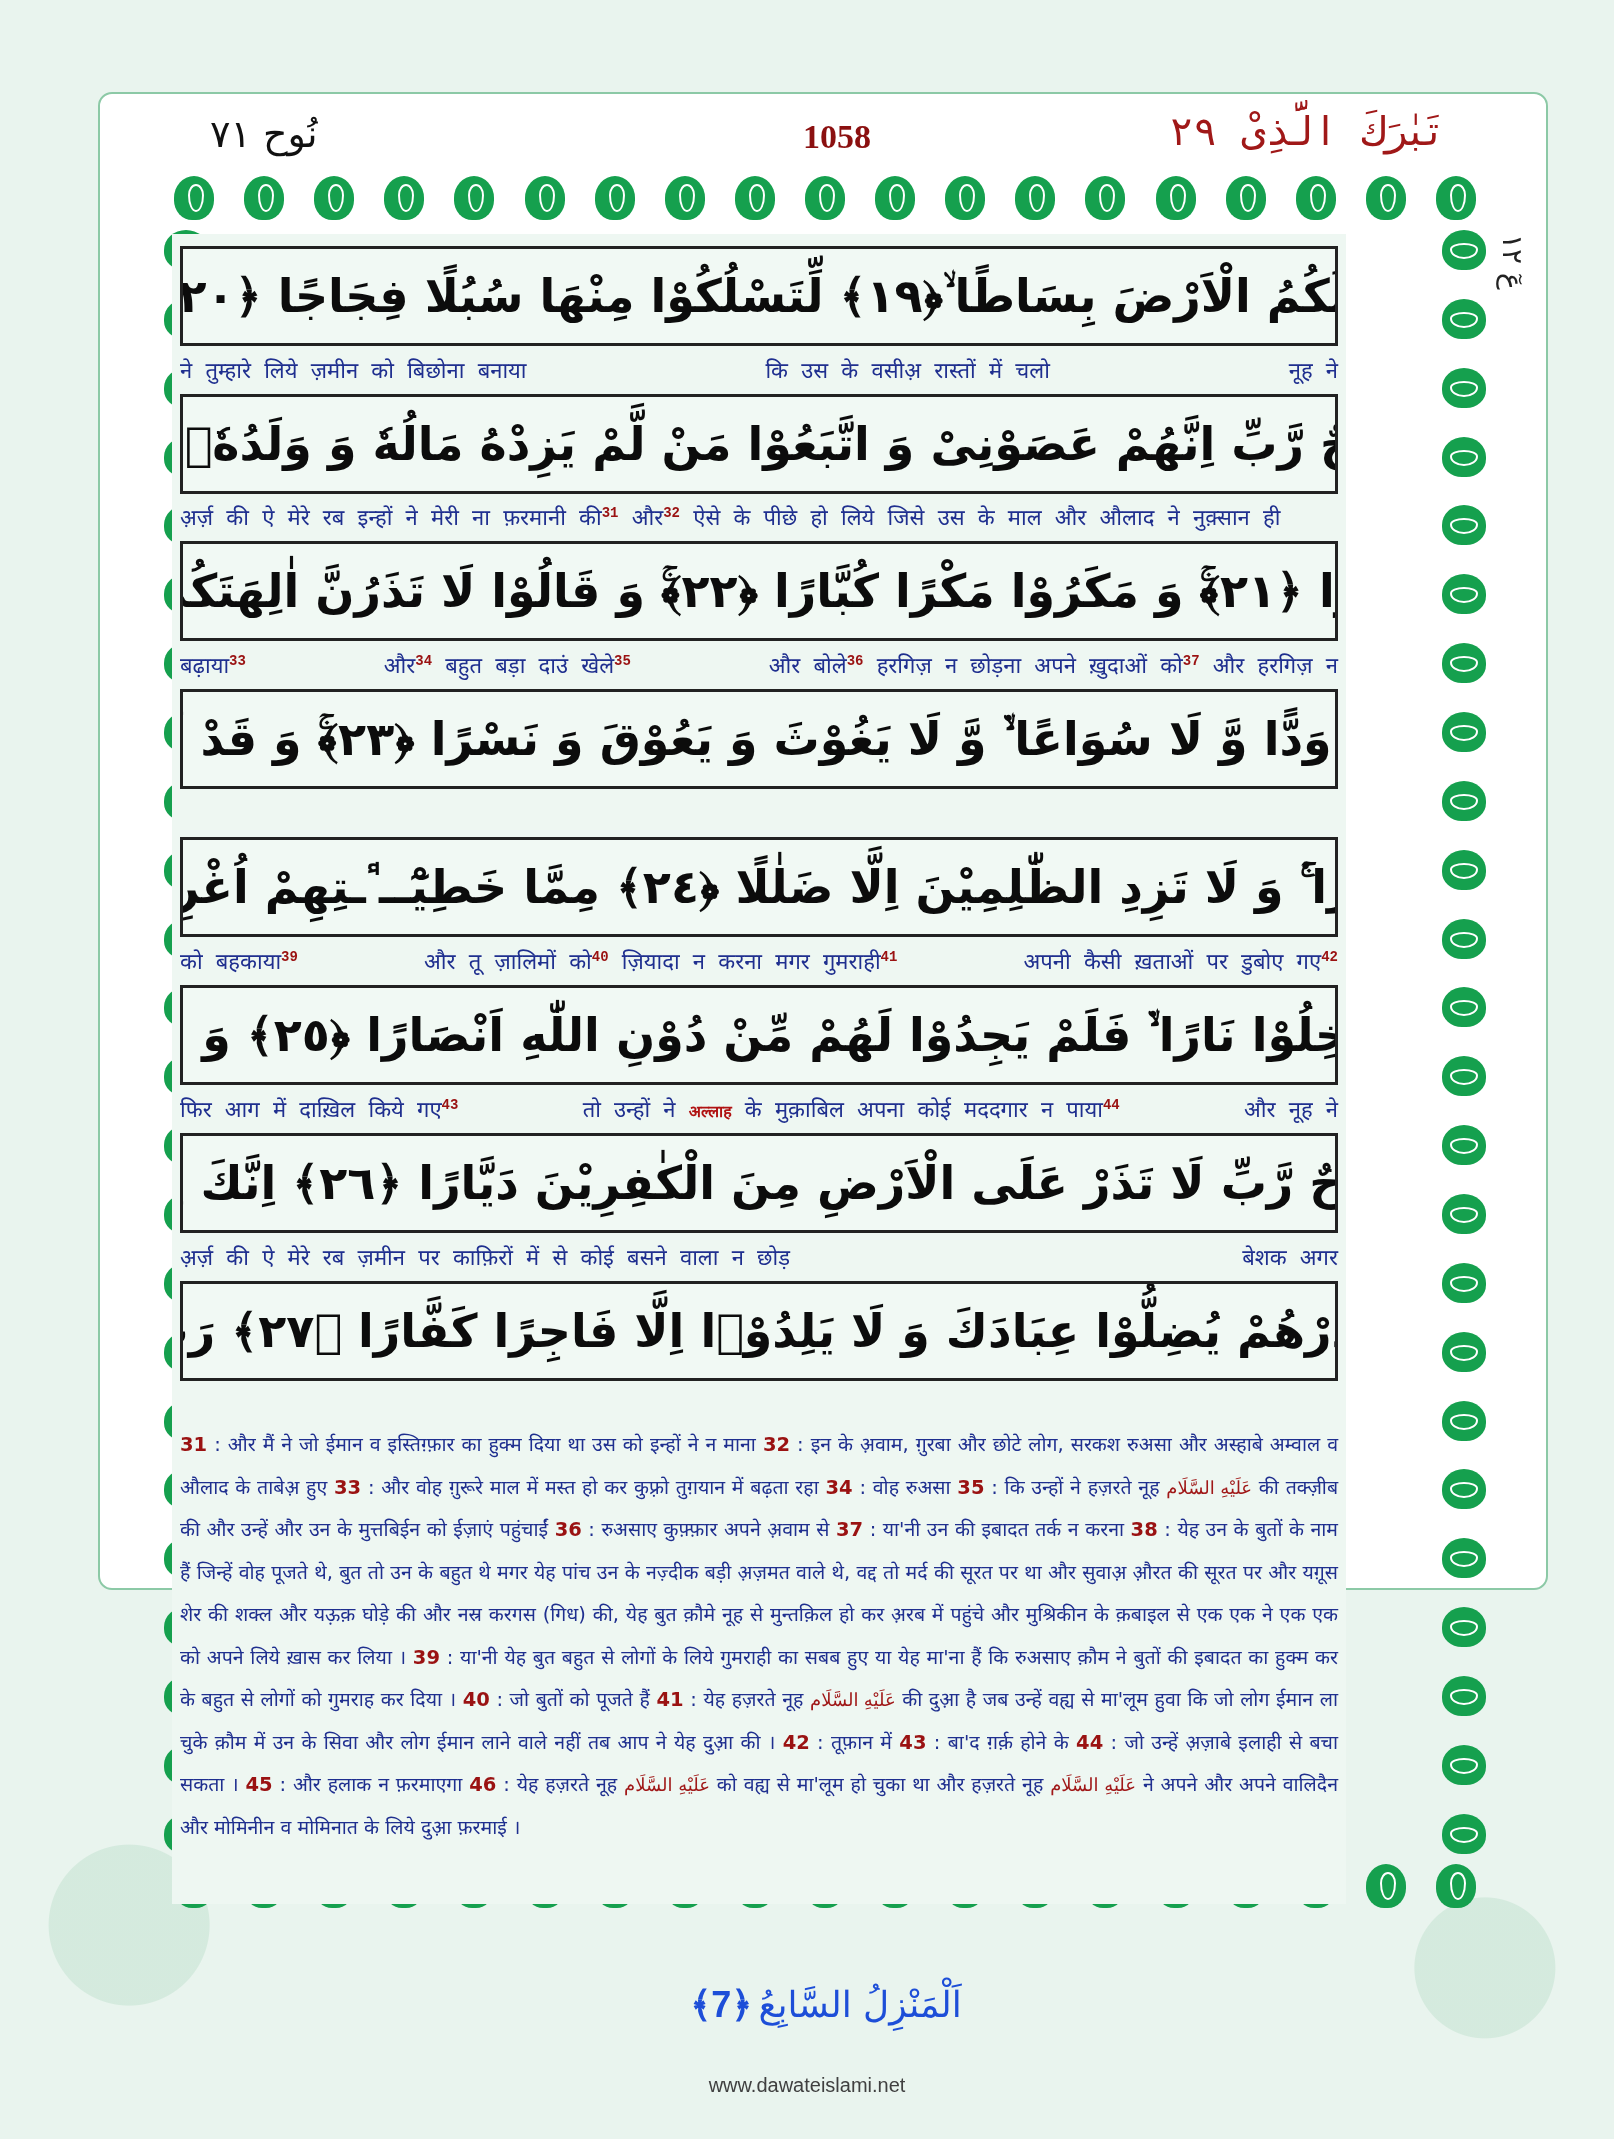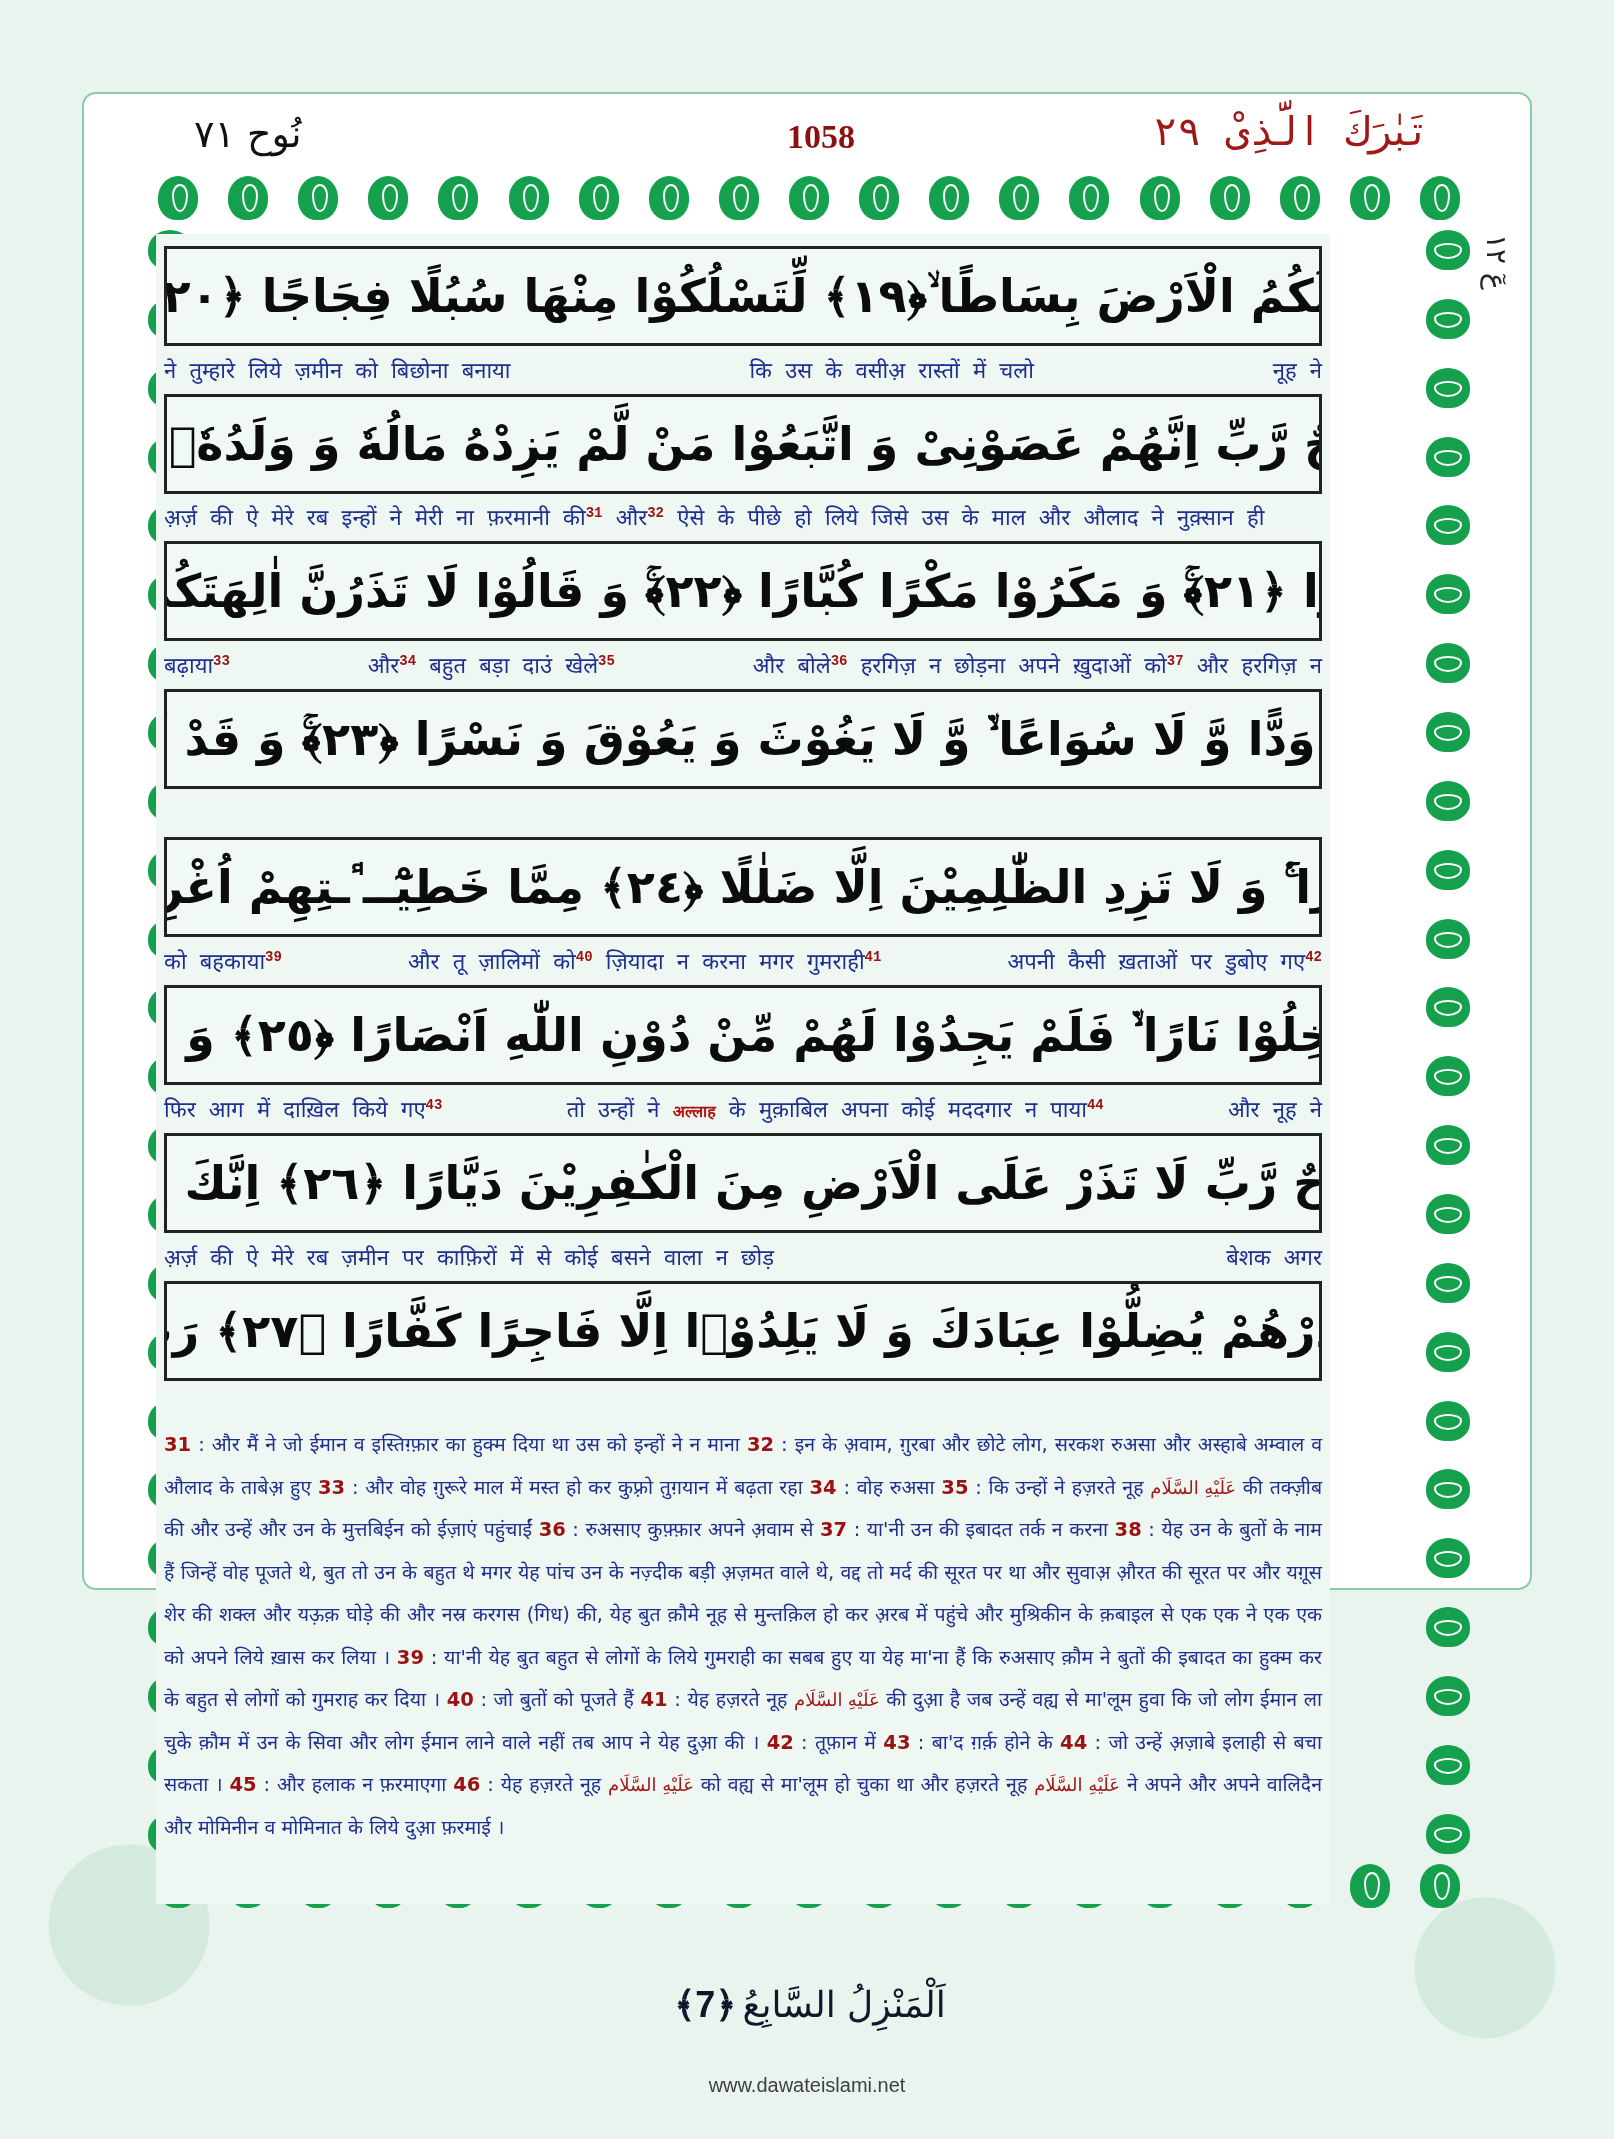--- a/index.html
+++ b/index.html
@@ -8,21 +8,21 @@
     background: #e9f4ee;
     background-image:
       radial-gradient(circle at 10% 10%, rgba(120,190,150,0.18) 0 60px, transparent 61px),
       radial-gradient(circle at 90% 12%, rgba(120,190,150,0.18) 0 70px, transparent 71px),
       radial-gradient(circle at 8% 90%, rgba(120,190,150,0.18) 0 80px, transparent 81px),
       radial-gradient(circle at 92% 92%, rgba(120,190,150,0.18) 0 70px, transparent 71px);
     font-family: "DejaVu Sans", sans-serif;
     position: relative;
   }
   .page {
-    position: absolute; left: 82px; top: 92px; width: 1450px; height: 1498px;
+    position: absolute; left: 98px; top: 92px; width: 1450px; height: 1498px;
     background: #ffffff; border: 2px solid #8cc9a6; border-radius: 14px;
   }
   .hdr { position: absolute; left: 0; right: 0; top: 0; height: 70px; }
   .hdr-left { position: absolute; left: 110px; top: 18px; font-size: 38px; color: #111; font-family: "DejaVu Serif", serif; direction: rtl; }
   .hdr-center { position: absolute; left: 0; right: 0; top: 24px; text-align: center; font-size: 34px; font-weight: bold; color: #8b1010; font-family: "Liberation Serif", serif; margin-left: 28px; }
   .hdr-right { position: absolute; right: 100px; top: 14px; font-size: 40px; color: #a01818; font-family: Liberation Mono, monospace; direction: rtl; }
 
   .frame { position: absolute; left: 60px; top: 78px; width: 1330px; height: 1740px; }
   .orn-row { position: absolute; left: 0; right: 0; height: 52px; display: flex; justify-content: space-between; align-items: center; padding: 0 14px; }
   .orn-col { position: absolute; top: 50px; bottom: 50px; width: 52px; display: flex; flex-direction: column; justify-content: space-between; align-items: center; padding: 8px 0; }
@@ -60,21 +60,21 @@
   .allah { color: #b01212; font-weight: bold; font-size: 16px; }
 
   .notes {
     position: absolute; left: 8px; top: 1300px; width: 1158px;
     font-family: "DejaVu Sans", sans-serif; font-size: 19.5px; color: #1f2f8f; line-height: 42.5px;
     text-align: justify;
   }
   .notes .num { color: #9a1212; font-weight: bold; }
   .notes .honor { color: #a01818; font-family: Liberation Sans, sans-serif; font-size: 18px; }
 
-  .manzil { position: absolute; left: 0; right: 0; top: 1890px; text-align: center; font-size: 36px; color: #0f172a; font-family: "DejaVu Serif", serif; direction: rtl; }
+  .manzil { position: absolute; left: 0; right: 0; top: 1890px; text-align: center; font-size: 36px; color: #1d4ed8; font-family: "DejaVu Serif", serif; direction: rtl; }
   .manzil .n { font-weight: bold; font-family: "Liberation Sans", sans-serif; margin: 0 6px; }
   .url { position: absolute; left: 0; right: 0; top: 2074px; text-align: center; font-size: 20px; color: #404040; font-family: "Liberation Sans", sans-serif; }
 </style>
 </head>
 <body>
 
 <div class="page">
   <div class="hdr">
     <div class="hdr-left">نُوح ٧١</div>
     <div class="hdr-center">1058</div>

